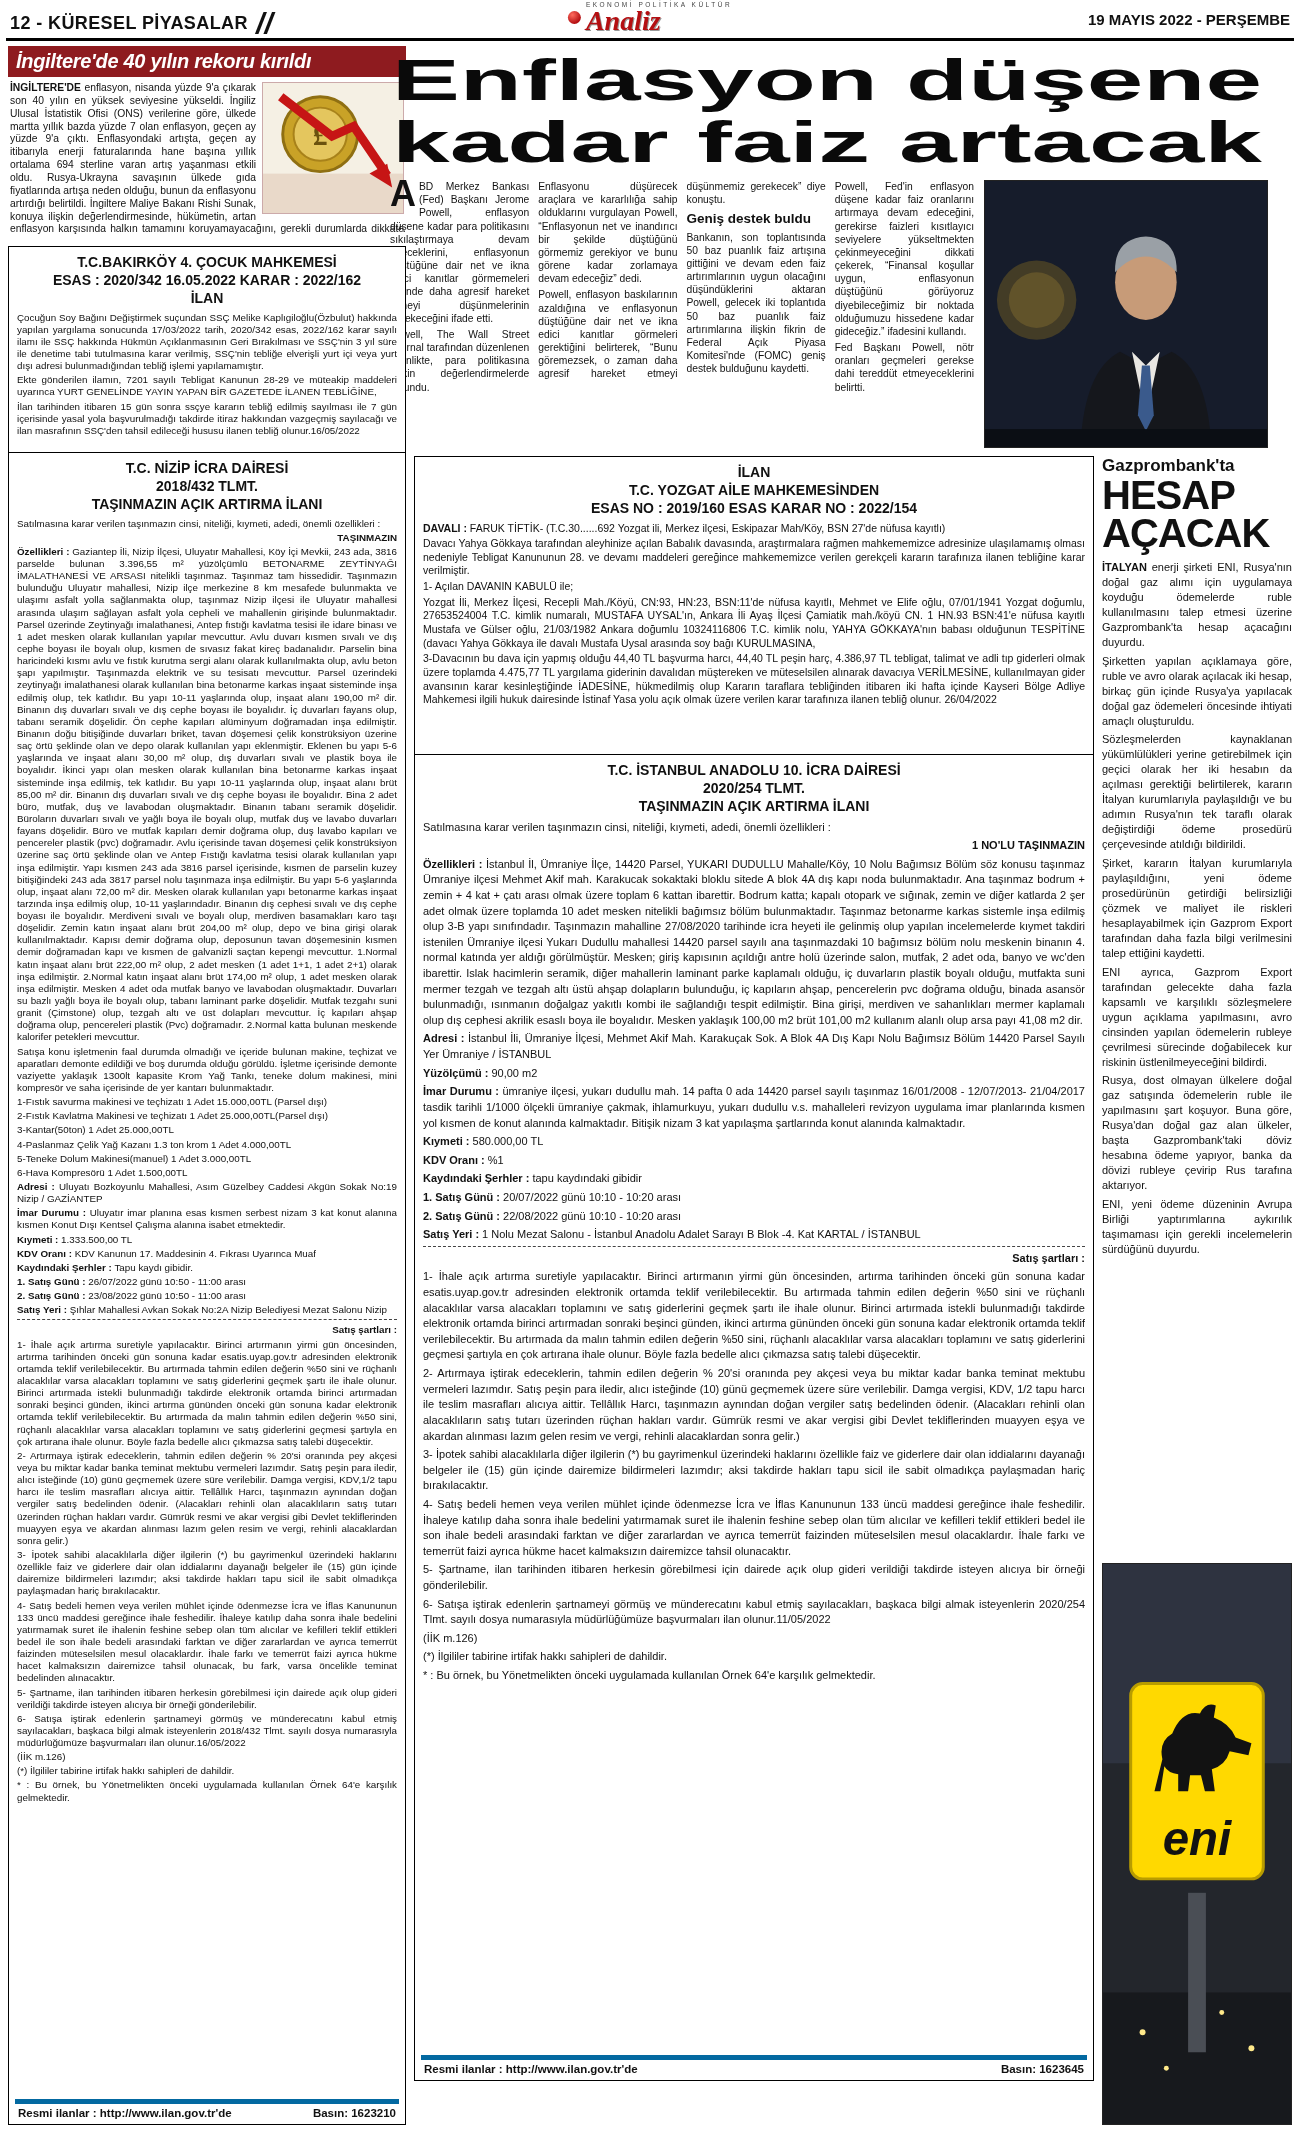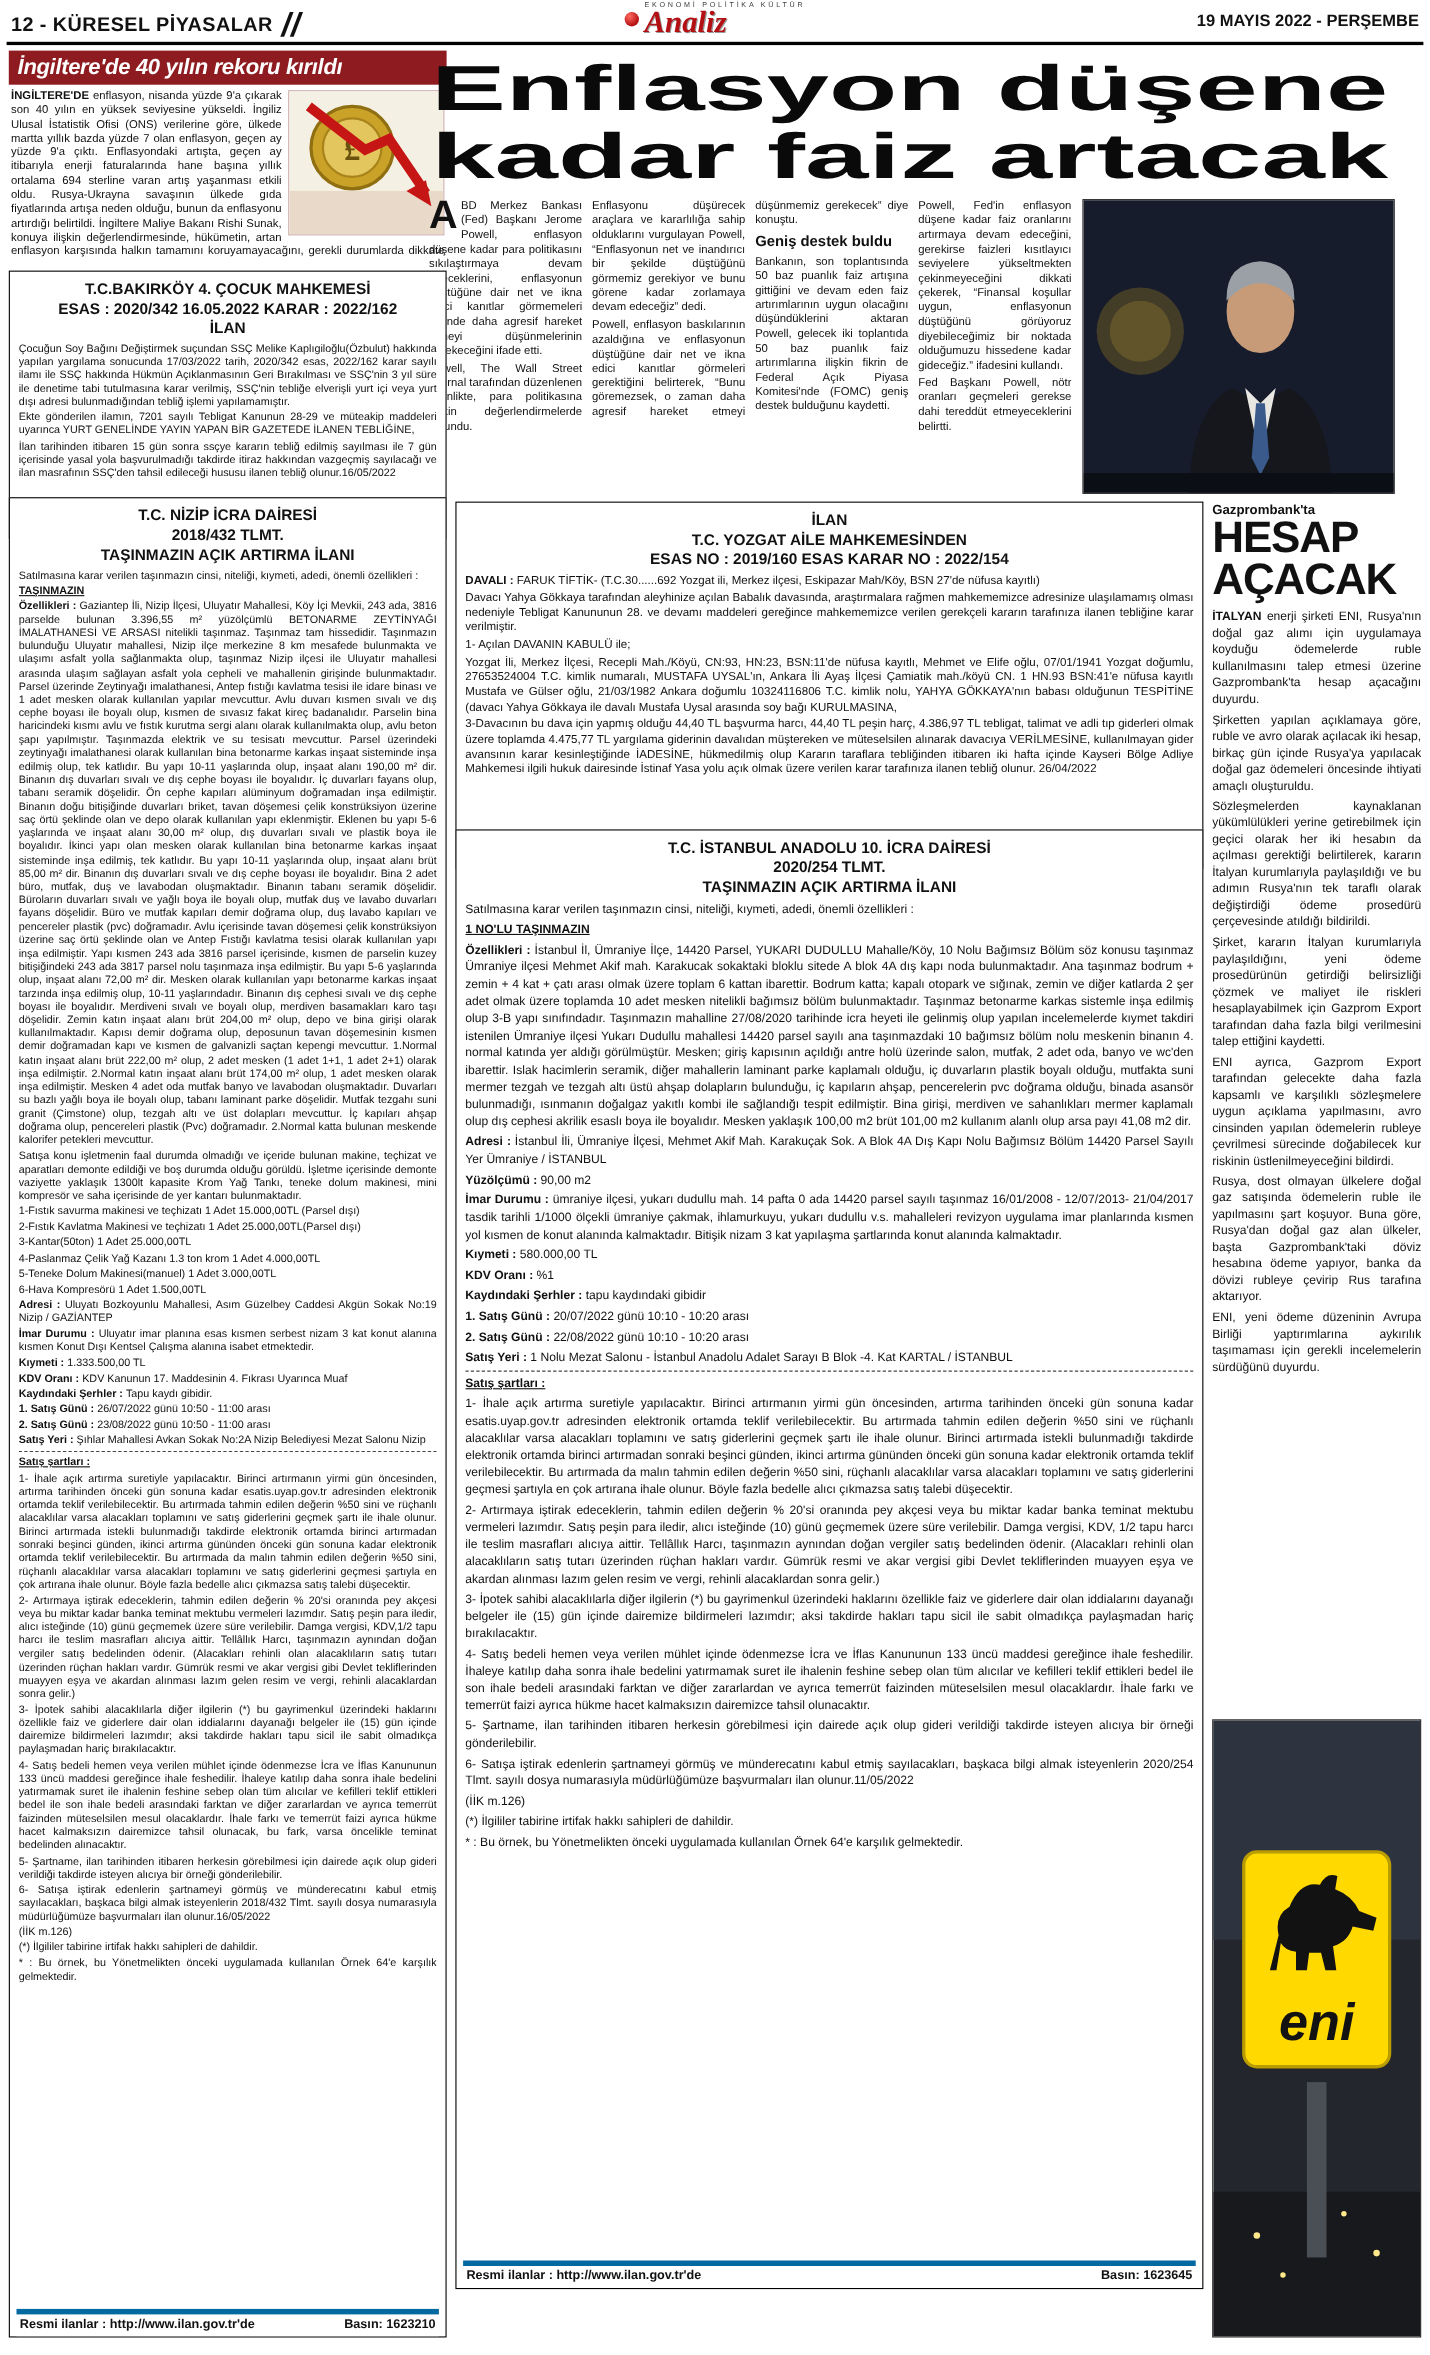--- a/index.html
+++ b/index.html
@@ -17,21 +17,21 @@
   .logo-tagline { font-size:6.5px; letter-spacing:2.5px; color:#444; text-align:center; }
   .logo-name { font-family:"Liberation Serif", serif; font-size:28px; font-weight:bold; font-style:italic; color:#b40f12; line-height:.92; text-shadow:1px 1px 0 #999; }
   .masthead-date { position:absolute; right:10px; top:11px; font-size:15px; font-weight:bold; }
   .masthead-rule { position:absolute; left:6px; top:38px; width:1288px; height:3px; background:#000; }
 
   
   .notice { border:1.5px solid #000; background:#fff; padding:6px 8px 26px; overflow:hidden; }
   .notice h3 { text-align:center; font-size:14px; font-weight:bold; line-height:1.3; }
   .nbody { margin-top:4px; overflow:hidden; height:100%; }
   .nbody p { font-size:9.8px; line-height:1.24; text-align:justify; margin:0 0 2px; }
-  .nbody p.bold { font-weight:bold; text-align:left;text-decoration:underline; }
+  .nbody p.bold { font-weight:bold; text-align:right; }
   .nbody p.hrline { border-top:1px dashed #444; height:2px; overflow:hidden; color:transparent; margin:3px 0; }
   .nfooter { position:absolute; left:6px; right:6px; bottom:0; background:#fff; border-top:5px solid #0369a1;
              display:flex; justify-content:space-between; padding:3px 3px 5px; font-weight:bold; font-size:11.5px; }
   #yozgat .nbody p { font-size:10.5px; line-height:1.3; }
   #istanbul .nbody p { font-size:11px; line-height:1.42; margin-bottom:3px; }
 
   #bakirkoy { left:8px;  top:246px; width:398px; height:244px; }
   #nizip    { left:8px;  top:452px; width:398px; height:1673px; }
   #yozgat   { left:414px; top:456px; width:680px; height:334px; }
   #istanbul { left:414px; top:754px; width:680px; height:1327px; }
@@ -47,21 +47,21 @@
   #main-article { left:390px; top:44px; width:878px; height:404px; }
   .main-content { display:flex; gap:10px; margin-top:6px; }
   .main-text { width:584px; height:268px; column-count:4; column-gap:9px; overflow:hidden; }
   .main-text p { font-size:10.3px; line-height:1.28; text-align:justify; margin:0 0 3px; }
   .main-text p.subhead { font-size:13.5px; font-weight:bold; text-align:left; margin:4px 0 3px; }
   .main-text p.dropcap::first-letter { float:left; font-size:36px; line-height:28px; font-weight:bold; padding-right:3px; }
   .main-photo { width:284px; height:268px; border:1px solid #222; }
 
   
   #gazprom { left:1102px; top:456px; width:190px; height:1669px; }
-  .gz-kicker { font-size:12px; font-weight:bold; }
+  .gz-kicker { font-size:17px; font-weight:bold; }
   .gz-title { font-size:40px; font-weight:bold; line-height:.95; letter-spacing:-1px; }
   .gz-body { margin-top:8px; height:985px; overflow:hidden; }
   .gz-body p { font-size:11px; line-height:1.36; text-align:justify; margin:0 0 4px; }
   .gz-img { position:absolute; left:0; bottom:0; width:190px; height:562px; border:1px solid #222; }
 </style>
 </head>
 <body>
 
 <div id="page">
 

